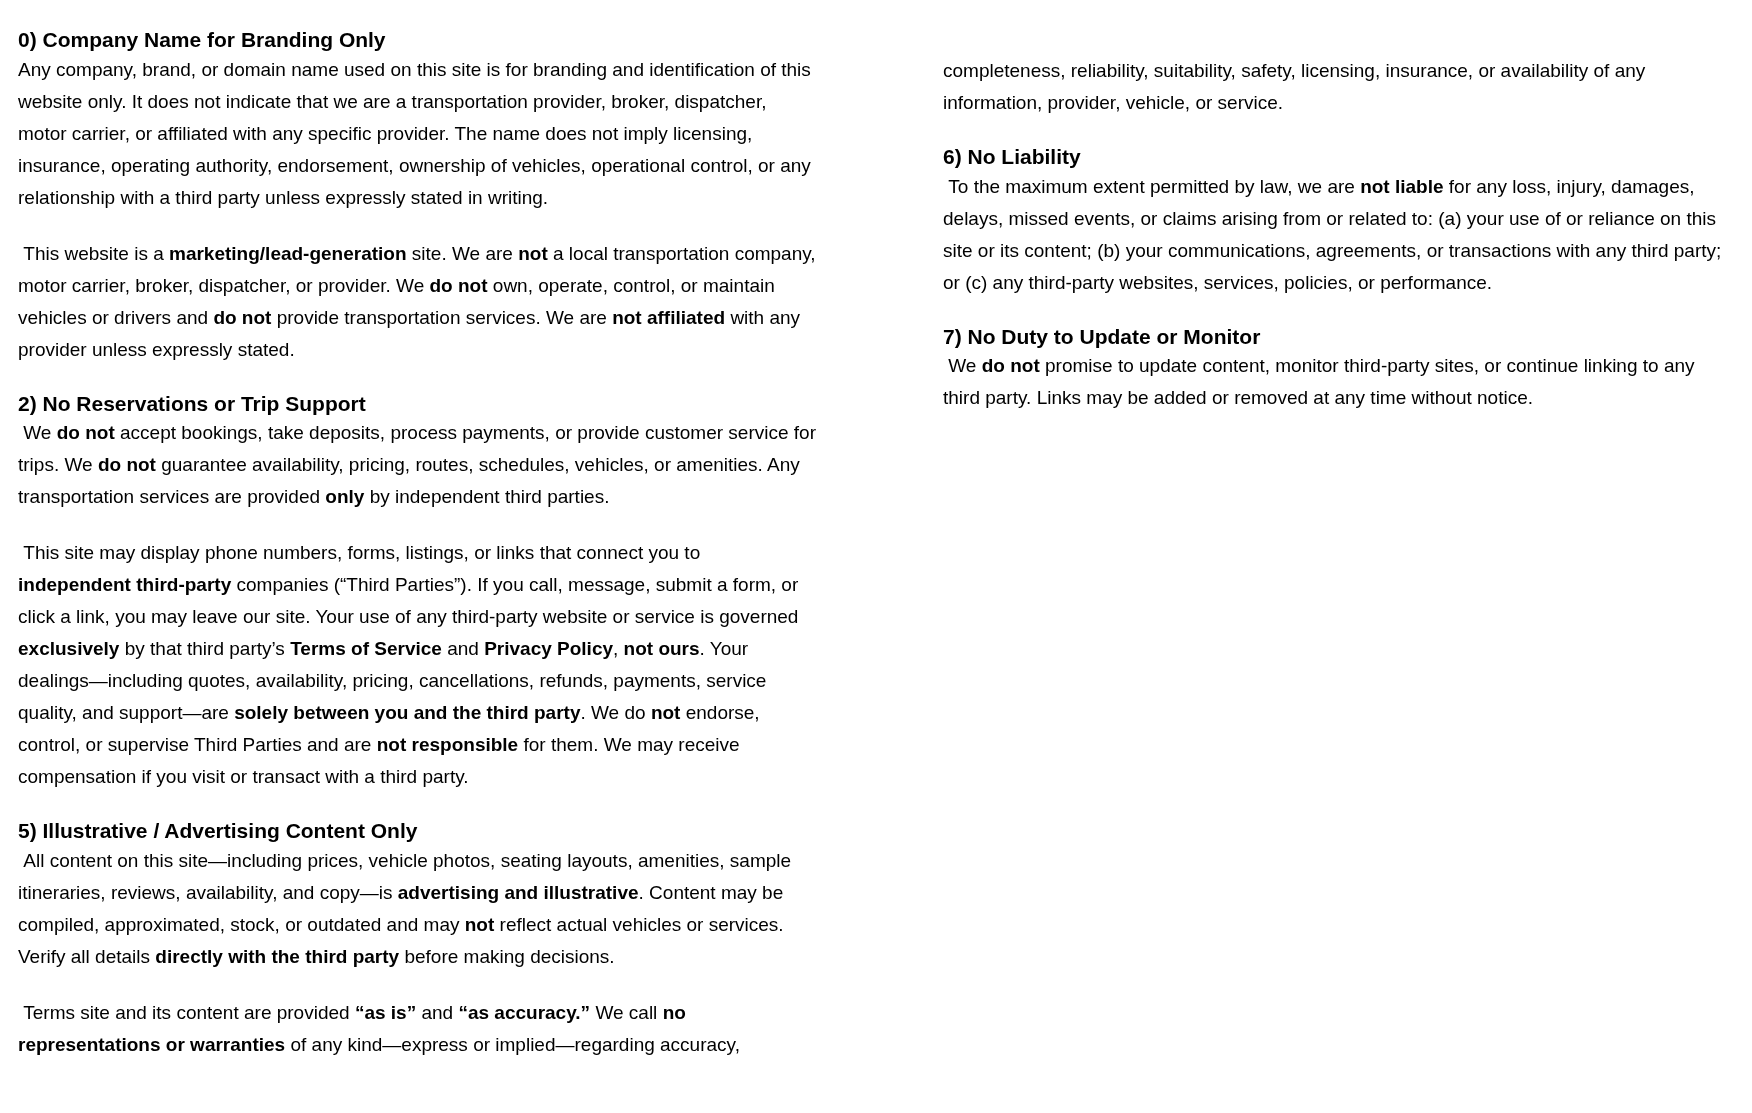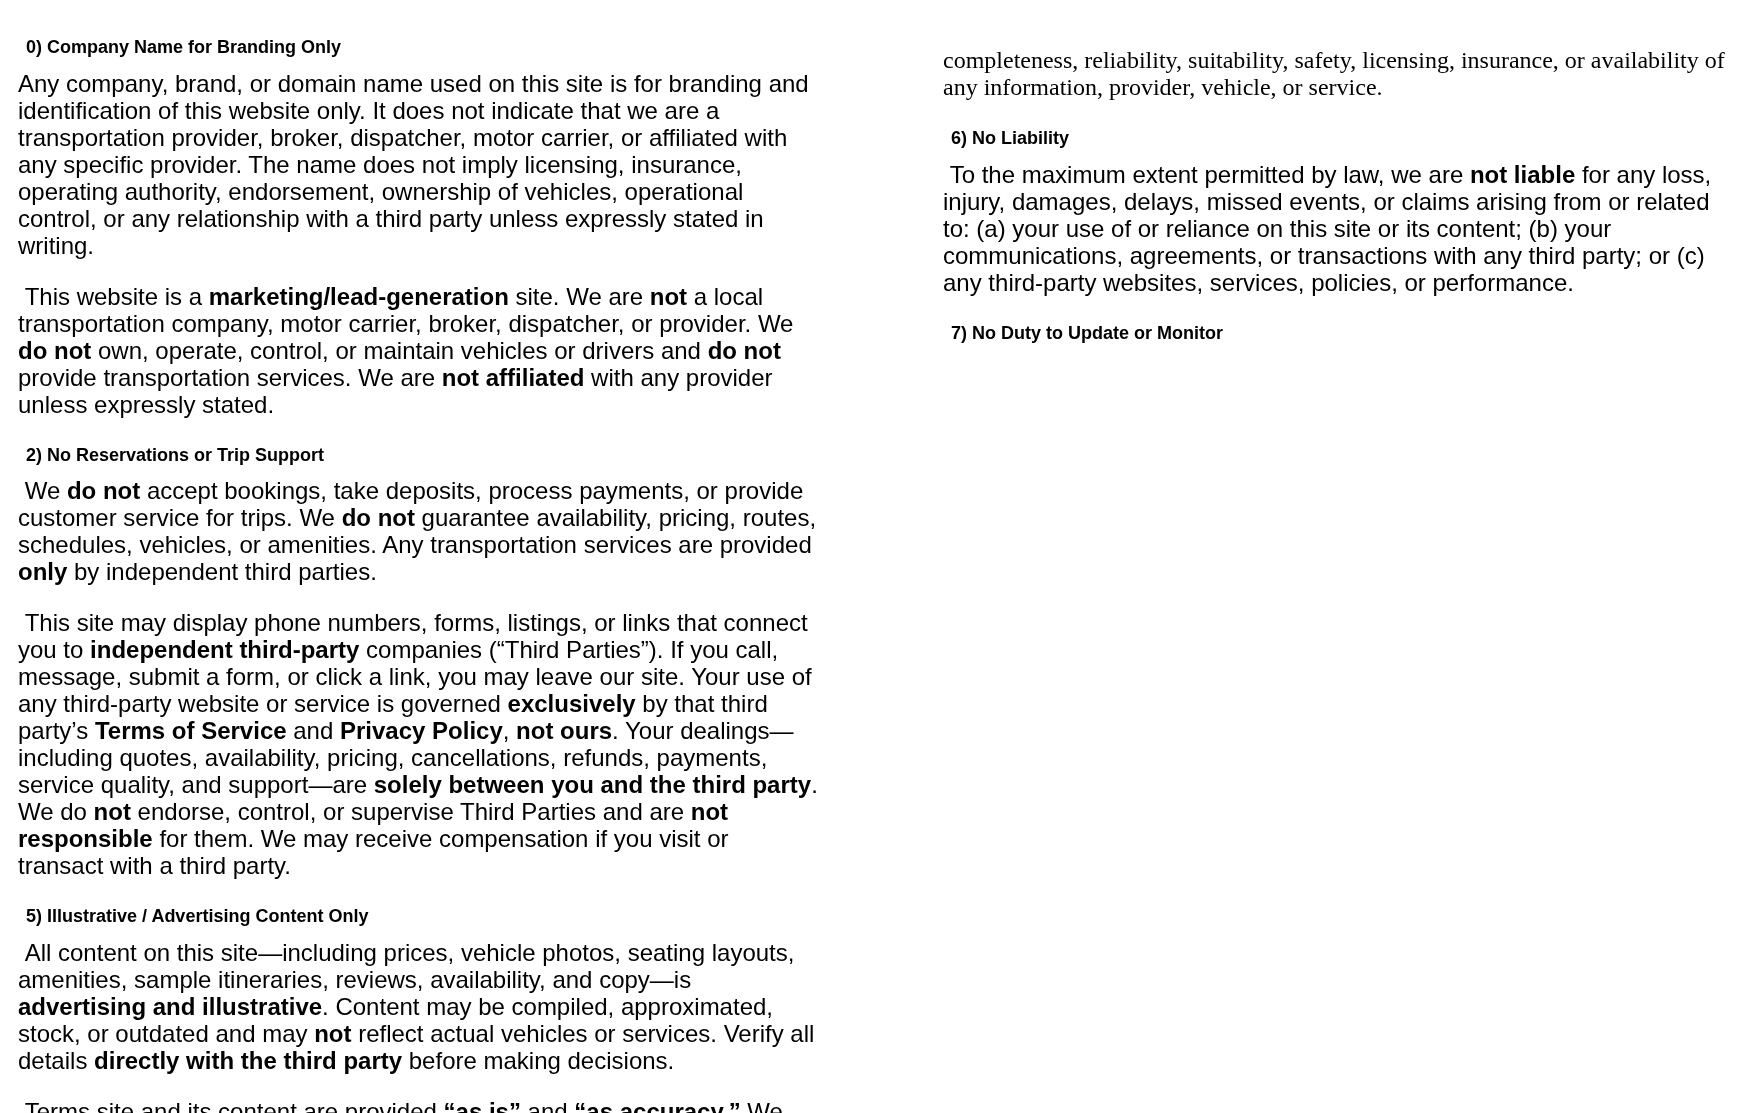--- a/index.html
+++ b/index.html
@@ -32,40 +32,39 @@
     margin-left: 125px;
     padding-top: 17px;
   }
   .sec {
     margin: 24px 0 0 0;
   }
   .col-left .sec:first-child {
     margin-top: 0;
   }
   .sec-heading {
-    margin: 8px;
-    font-size: 18px;
+    margin: 0;
+    font-size: 21px;
     line-height: 27.5px;
     font-weight: 700;
     letter-spacing: 0;
   }
   .sec-body {
     margin: 0;
-    font-size: 24px;
-    line-height: 27px;
+    font-size: 19px;
+    line-height: 32px;
     font-weight: 400;
     white-space: pre-wrap;
     word-wrap: break-word;
   }
   .sec-body .b {
     font-weight: 700;
   }
   .continuation {
-    margin-top: 4px;
-    font-family: Liberation Serif, serif;
+    margin-top: 12px;
   }
 </style>
 </head>
 <body style="background: rgb(255, 255, 255); color: rgb(0, 0, 0);">
 
 <div class="page">
 
   <div class="col col-left">
 
     <section class="sec">
@@ -101,17 +100,18 @@
 
     <p class="sec-body continuation"><span>completeness, reliability, suitability, safety, licensing, insurance, or availability of any information, provider, vehicle, or service.</span></p>
 
     <section class="sec">
       <h2 class="sec-heading">6) No Liability</h2>
       <p class="sec-body"><span> To the maximum extent permitted by law, we are </span><span class="b">not liable</span><span> for any loss, injury, damages, delays, missed events, or claims arising from or related to: (a) your use of or reliance on this site or its content; (b) your communications, agreements, or transactions with any third party; or (c) any third-party websites, services, policies, or performance.</span></p>
     </section>
 
     <section class="sec">
       <h2 class="sec-heading">7) No Duty to Update or Monitor</h2>
+      <p class="sec-body"><span> We </span><span class="b">do not</span><span> promise to update content, monitor third-party sites, or continue linking to any third party. Links may be added or removed at any time without notice.</span></p>
     </section>
 
   </div>
 
 </div>
 
 </body></html>

